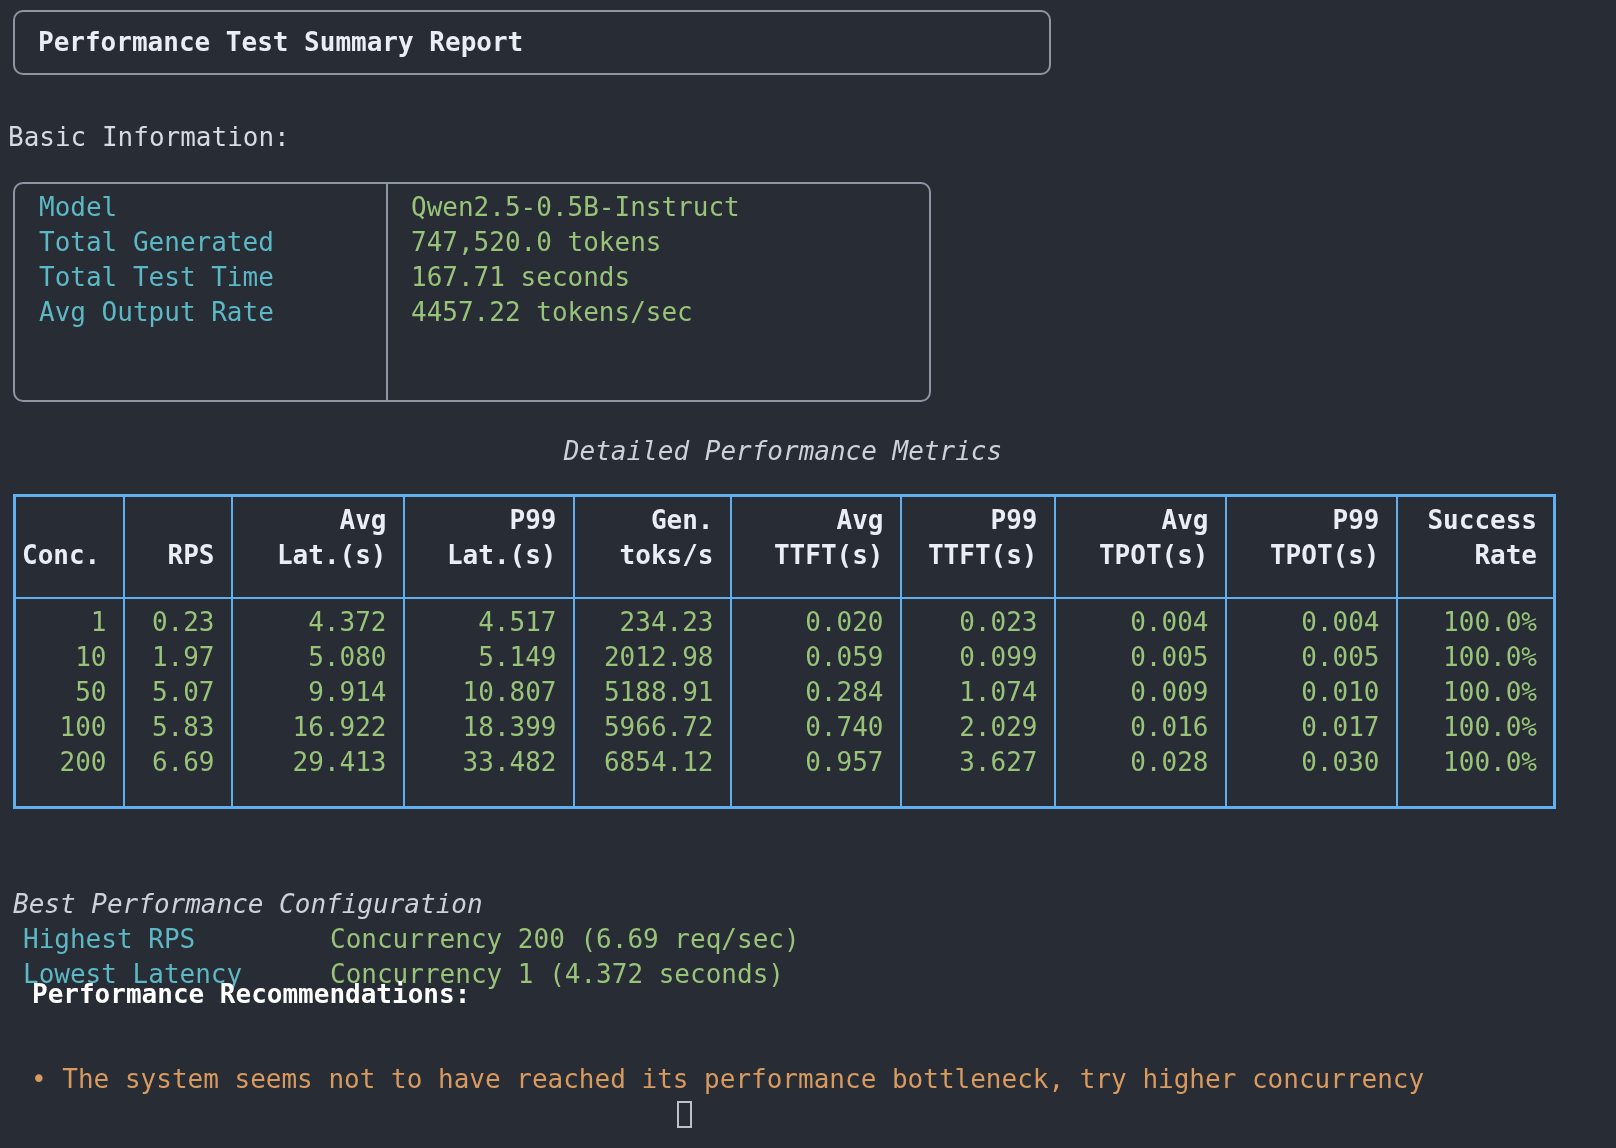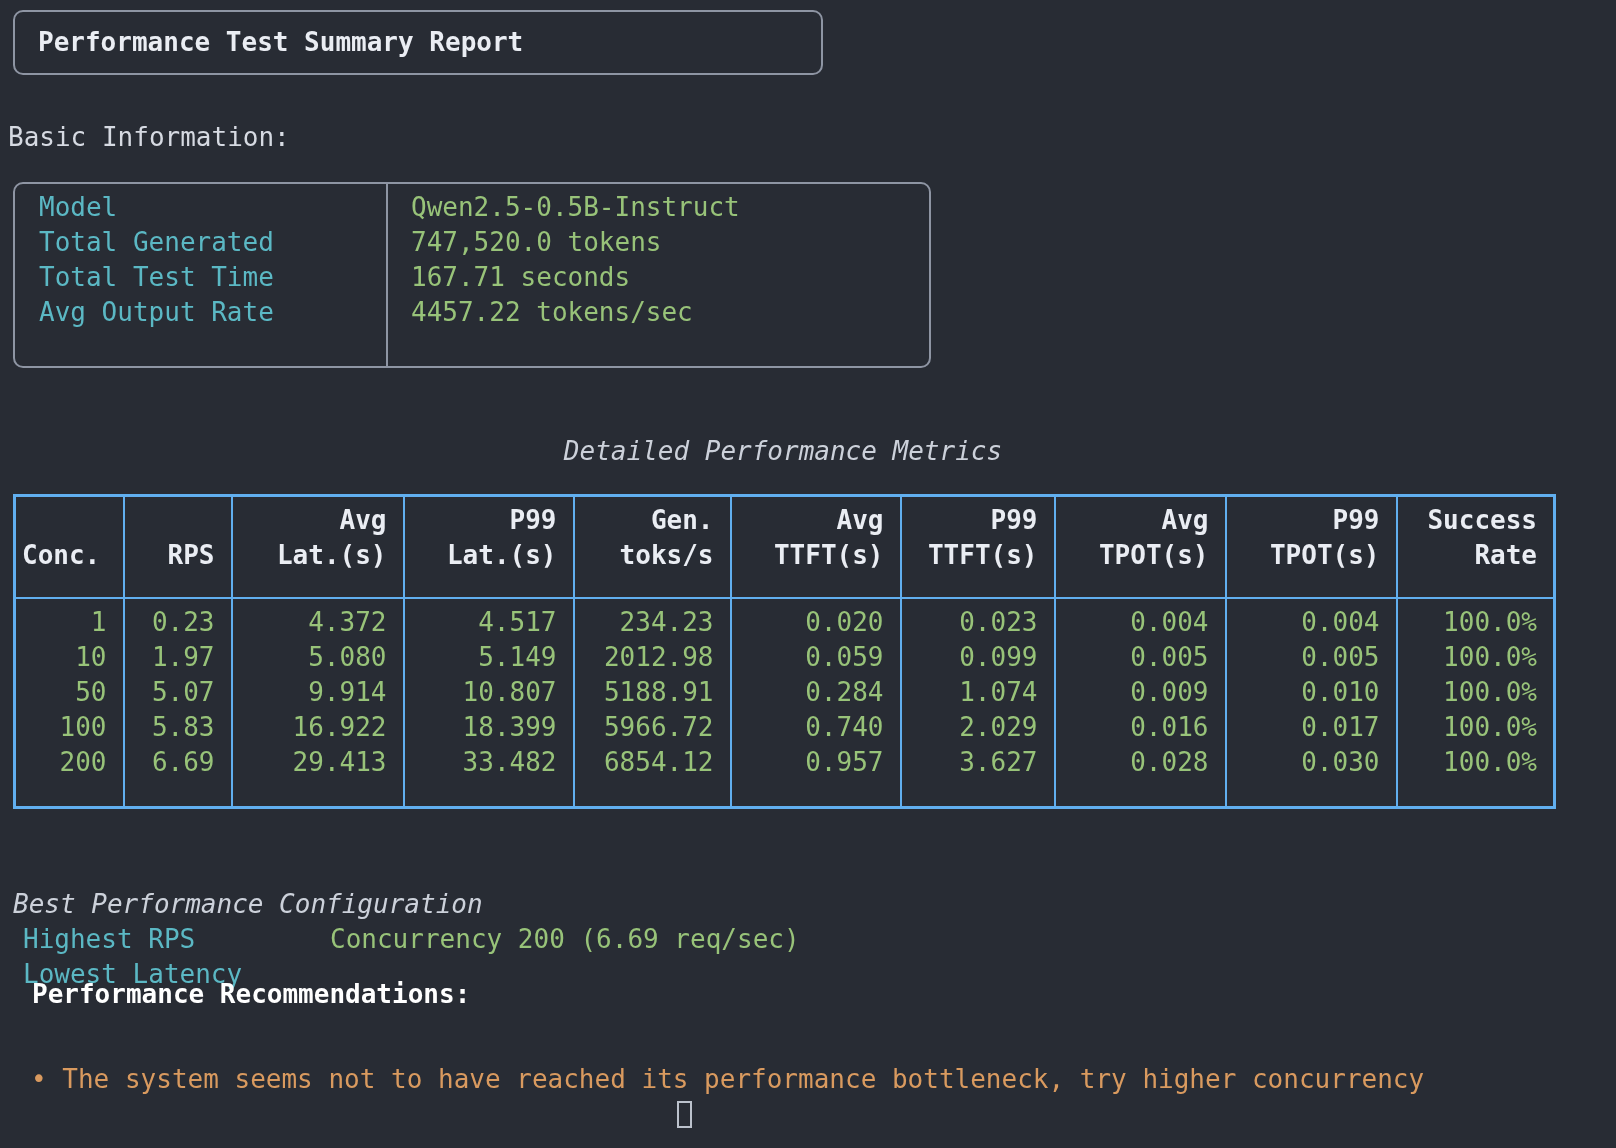--- a/index.html
+++ b/index.html
@@ -9,30 +9,30 @@
     font-family:"DejaVu Sans Mono", monospace;
     font-size:26px;
     line-height:35px;
     color:#d6dae2;
     position:relative;
     overflow:hidden;
   }
   .abs { position:absolute; }
 
   .title-box {
-    left:13px; top:10px; width:810px; height:65px;
+    left:13px; top:10px; width:1038px; height:65px;
     border:2px solid #8e95a3; border-radius:10px;
     display:flex; align-items:center; padding-left:23px;
     font-weight:bold; color:#eaedf3;
   }
 
   .section-heading { color:#d6dae2; }
 
   .info-box {
-    left:13px; top:182px; width:918px; height:186px;
+    left:13px; top:182px; width:918px; height:220px;
     border:2px solid #8e95a3; border-radius:10px;
     display:flex; overflow:hidden;
   }
   .info-labels {
     width:373px; border-right:2px solid #8e95a3;
     padding:6px 0 0 24px;
   }
   .info-values { flex:1; padding:6px 0 0 23px; }
   .info-label { color:#5bb8c4; }
   .info-value { color:#98c379; }
@@ -211,20 +211,21 @@
         <td>100.0%</td>
       </tr>
     </tbody>
 </table>
 
 <div class="config-title abs">Best Performance Configuration</div>
 <div class="config-rows abs">
     <div class="cfg-label">Highest RPS</div>
     <div class="cfg-value">Concurrency 200 (6.69 req/sec)</div>
     <div class="cfg-label">Lowest Latency</div>
+    <div class="cfg-value">Concurrency 1 (4.372 seconds)</div>
   </div>
 
 <div class="rec-heading abs">Performance Recommendations:</div>
 <div class="rec-items abs">
     <div class="rec-item">• The system seems not to have reached its performance bottleneck, try higher concurrency</div>
   </div>
 
 <div class="prompt-line abs"></div>
 <div class="cursor abs"></div>
 

